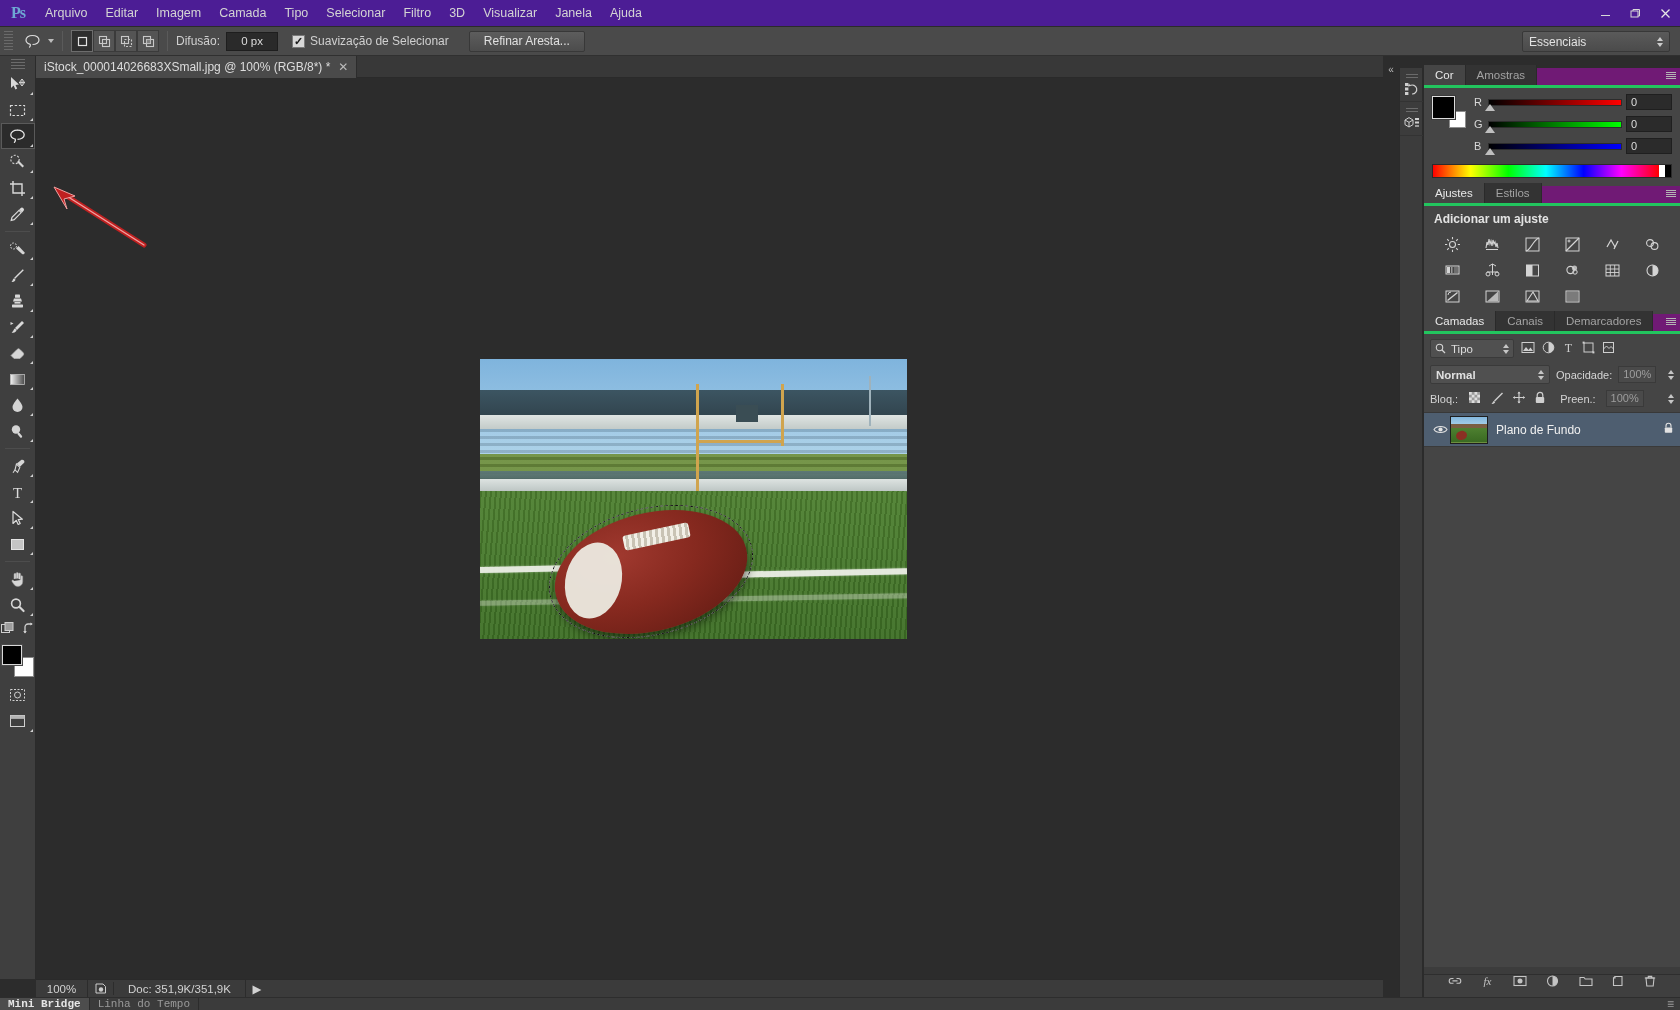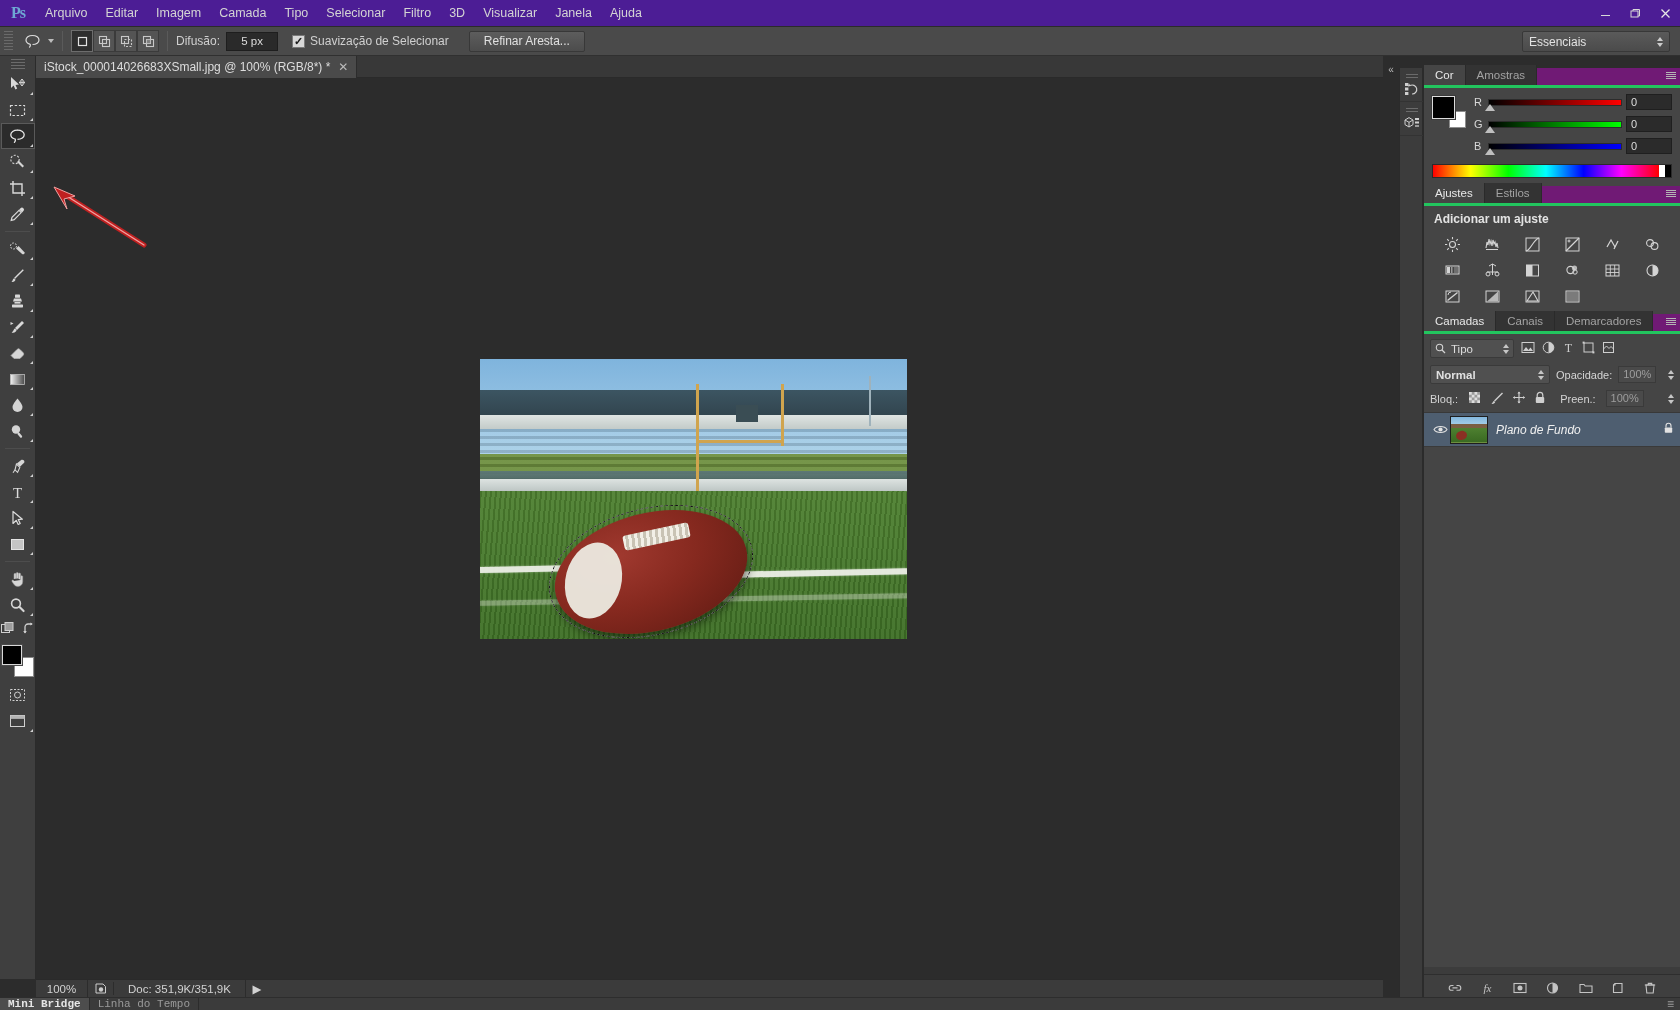--- a/index.html
+++ b/index.html
@@ -275,25 +275,25 @@
     display:flex; align-items:center; height:34px; padding:0 6px;
     background:#4e5e70; border-bottom:1px solid #3a3a3a;
   }
   .eye { width:20px; display:flex; justify-content:center; }
   .layer-thumb { width:38px;height:28px; border:1px solid #1e1e1e; margin-right:8px;
                  overflow:hidden; position:relative; background:#6d8f3f; }
   .lt-sky { position:absolute;left:0;top:0;width:100%;height:38%;background:linear-gradient(#84b8df,#a9d0e8);}
   .lt-wall{ position:absolute;left:0;top:30%;width:100%;height:14%;background:#7a5e42;}
   .lt-grass{position:absolute;left:0;top:44%;width:100%;height:56%;background:linear-gradient(#4e8030,#3a6a22);}
   .lt-ball{position:absolute;left:14%;top:54%;width:30%;height:34%;background:#8b2f23;border-radius:50%;transform:rotate(-14deg);}
-  .layer-name { flex:1; font-size:12px; color:#f0f0f0; font-style:italic; }
+  .layer-name { flex:1; font-size:12px; color:#f0f0f0; }
   .layer-lock { margin-left:auto; }
   .lp-bottom {
     position:absolute; left:0; right:0; bottom:0; height:23px; background:#3f3f3f;
-    border-top:1px solid #2e2e2e; display:flex; align-items:flex-end; justify-content:space-around;
+    border-top:1px solid #2e2e2e; display:flex; align-items:flex-start; justify-content:space-around;
     padding:0 14px;
   }
 </style>
 </head>
 <body>
 
 <div id="app">
 
   <div class="menubar">
     <div class="ps-logo">Ps</div>
@@ -359,21 +359,21 @@
       <div class="selmode">
         <svg width="13" height="13" viewBox="0 0 13 13">
             <rect x="1.5" y="1.5" width="7" height="7" fill="none" stroke="#c8c8c8" stroke-width="1.1"></rect>
             <rect x="4.5" y="4.5" width="7" height="7" fill="none" stroke="#c8c8c8" stroke-width="1.1"></rect>
             <rect x="4.5" y="4.5" width="4" height="4" fill="#9a9a9a" opacity=".6"></rect>
           </svg>
       </div>
     </div>
     <div class="ob-sep"></div>
     <div class="ob-label">Difusão:</div>
-    <div class="ob-input">5 px</div>
+    <div class="ob-input">0 px</div>
     <div style="width:14px"></div>
     <div class="chk-box">
         <span class="chk-mark">✓</span>
       </div>
     <div class="ob-label">Suavização de Selecionar</div>
     <div class="btn-refinar">Refinar Aresta...</div>
     <div class="workspace-sel">
       <span>Essenciais</span>
       <span class="ws-arrows">
           <i class="ws-up"></i>

